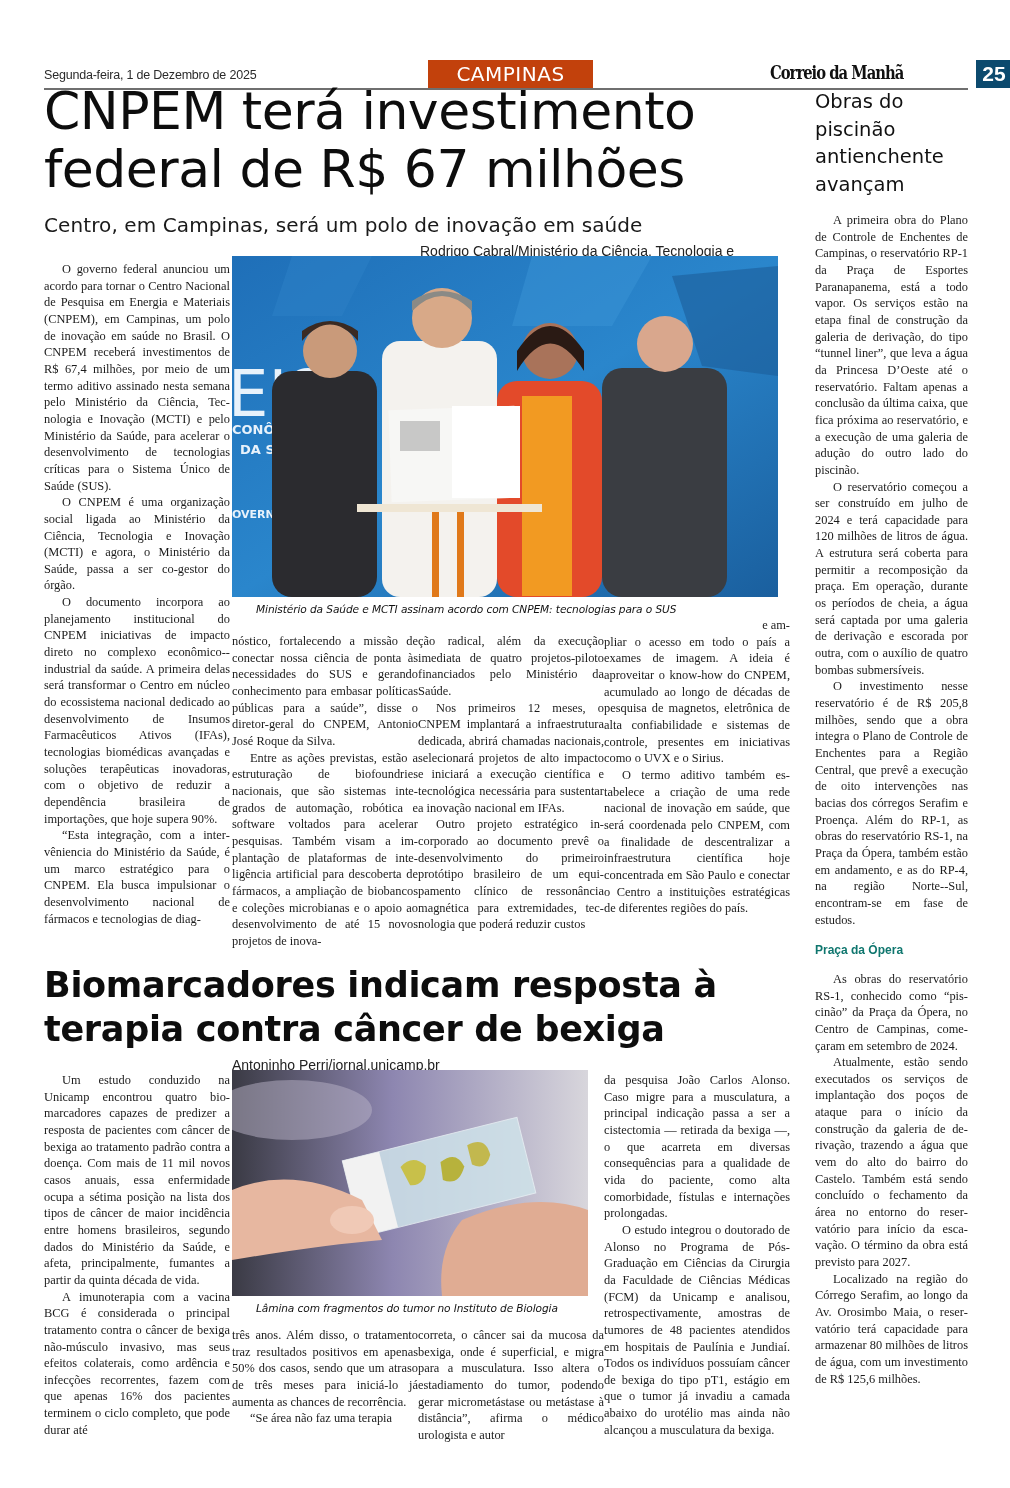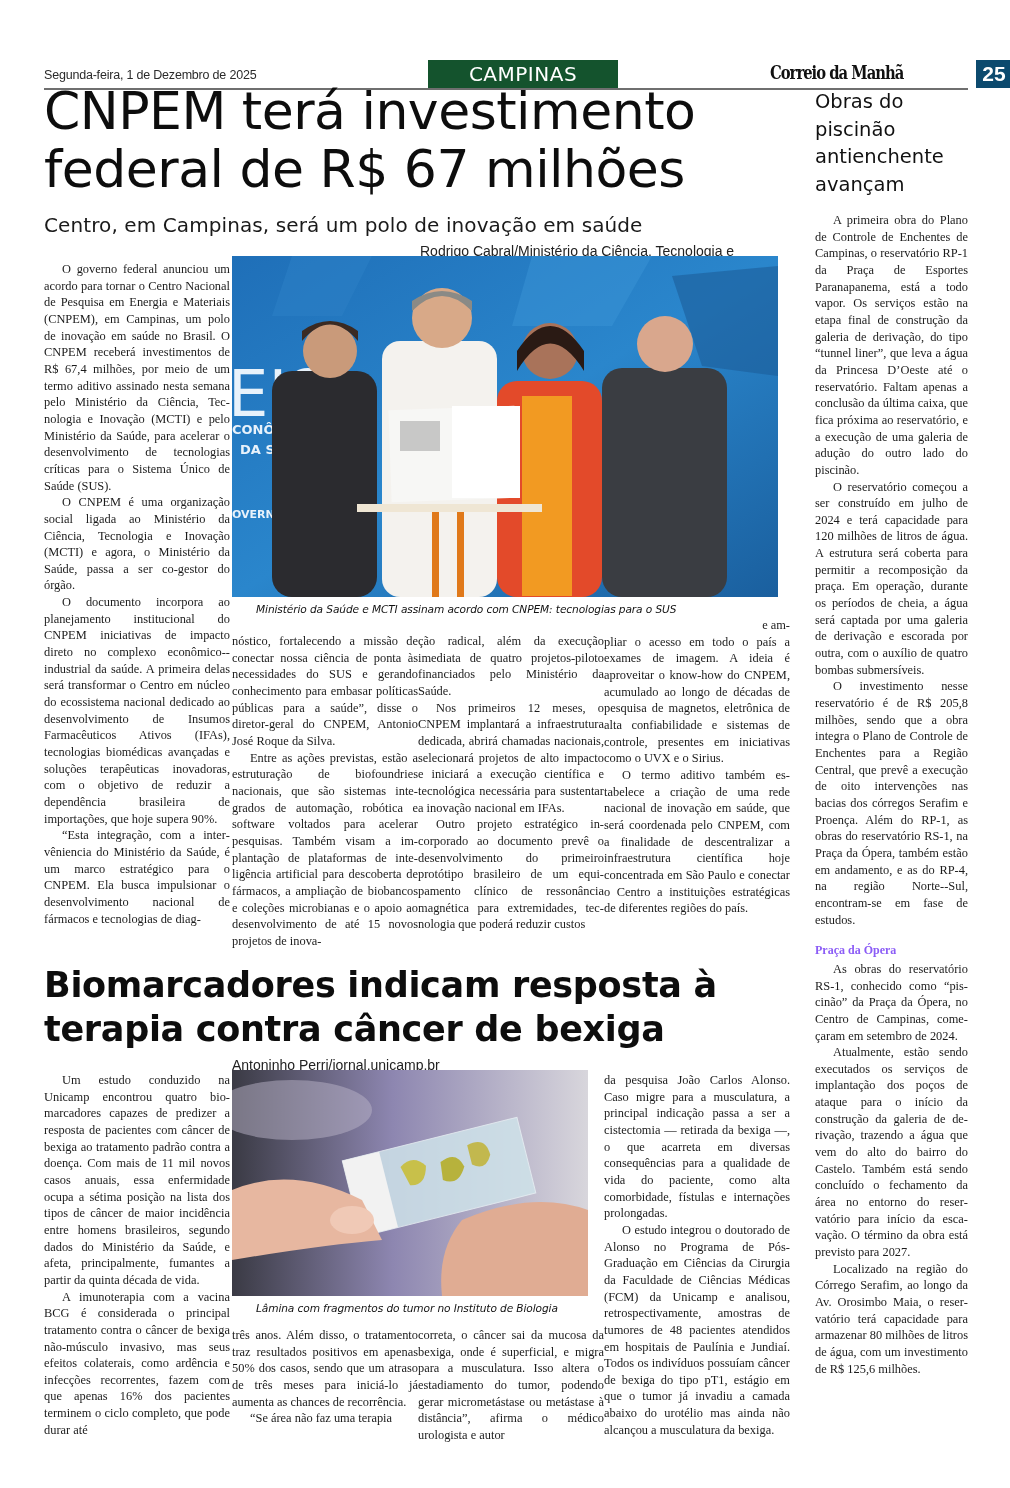--- a/index.html
+++ b/index.html
@@ -1,37 +1,37 @@
 <!DOCTYPE html>
 <html><head>
 <meta charset="utf-8">
 <style>
   * { box-sizing: border-box; margin: 0; padding: 0; }
   html, body { width: 1010px; height: 1488px; background: #ffffff; overflow: hidden; }
   body { position: relative; color: #1a1a1a; font-family: "Liberation Serif", serif; }
 
   .masthead { position: absolute; left: 44px; top: 44px; width: 924px; height: 30px; border-bottom: 2px solid #6f6f6f; margin-top: 16px; }
   .mast-date { position: absolute; left: 0; top: 8px; font-family: "Liberation Sans", sans-serif; font-size: 12.5px; color: #2a2a2a; letter-spacing: -0.2px; }
-  .mast-section { position: absolute; left: 384px; top: 0; width: 190px; height: 28px; background: #14532d; color: #fff; font-family: "DejaVu Sans", sans-serif; font-size: 20px; line-height: 28px; text-align: center; letter-spacing: 0.5px; }
+  .mast-section { position: absolute; left: 384px; top: 0; width: 165px; height: 28px; background: #c2410c; color: #fff; font-family: "DejaVu Sans", sans-serif; font-size: 20px; line-height: 28px; text-align: center; letter-spacing: 0.5px; }
   .mast-paper { position: absolute; left: 726px; top: 2px; font-family: "DejaVu Serif", serif; font-weight: bold; font-size: 18px; letter-spacing: -1.2px; color: #111; transform: scaleX(0.82); transform-origin: left center; }
   .mast-page { position: absolute; left: 932px; top: 0; width: 36px; height: 28px; background: #0c4a6e; color: #fff; font-family: "Liberation Sans", sans-serif; font-weight: bold; font-size: 21px; line-height: 28px; text-align: center; }
 
   .h1 { position: absolute; left: 44px; top: 82px; width: 740px; font-family: "DejaVu Sans", sans-serif; font-size: 52px; line-height: 58px; letter-spacing: -0.5px; color: #0d0d0d; font-weight: 500; }
   .h1-sub { position: absolute; left: 44px; top: 213px; font-family: "DejaVu Sans", sans-serif; font-size: 20px; color: #1a1a1a; letter-spacing: 0.1px; }
 
   .credit { position: absolute; font-family: "Liberation Sans", sans-serif; font-size: 14px; color: #222; text-align: left; }
   .caption { position: absolute; font-family: "DejaVu Sans", sans-serif; font-style: italic; font-size: 10.6px; color: #111; letter-spacing: -0.1px; margin-left: 24px; }
 
   .photo { position: absolute; overflow: hidden; }
 
   .col { position: absolute; width: 186px; font-family: "Liberation Serif", serif; font-size: 12.4px; line-height: 16.65px; text-align: justify; hyphens: manual; color: #1b1b1b; }
   .col p { text-indent: 18px; }
   .col p.noindent { text-indent: 0; }
   .col p.right { text-align: right; text-indent: 0; }
-  .sidebar-sub { font-family: Liberation Serif, serif; font-weight: bold; font-size: 12px; margin-top: 14px; margin-bottom: 2px; color: #8b5cf6; }
+  .sidebar-sub { font-family: Liberation Sans, sans-serif; font-weight: bold; font-size: 12px; margin-top: 14px; margin-bottom: 12px; color: #0f766e; }
 
   .side-title { position: absolute; left: 815px; top: 88px; width: 170px; font-family: "DejaVu Sans", sans-serif; font-size: 19.5px; line-height: 27.5px; color: #111; }
 
   .h2 { position: absolute; left: 44px; top: 963px; width: 740px; font-family: "DejaVu Sans", sans-serif; font-size: 35px; line-height: 44px; color: #0d0d0d; letter-spacing: -0.3px; }
 </style>
 </head>
 <body>
 
 <div class="masthead">
   <span class="mast-date">Segunda-feira, 1 de Dezembro de 2025</span>

